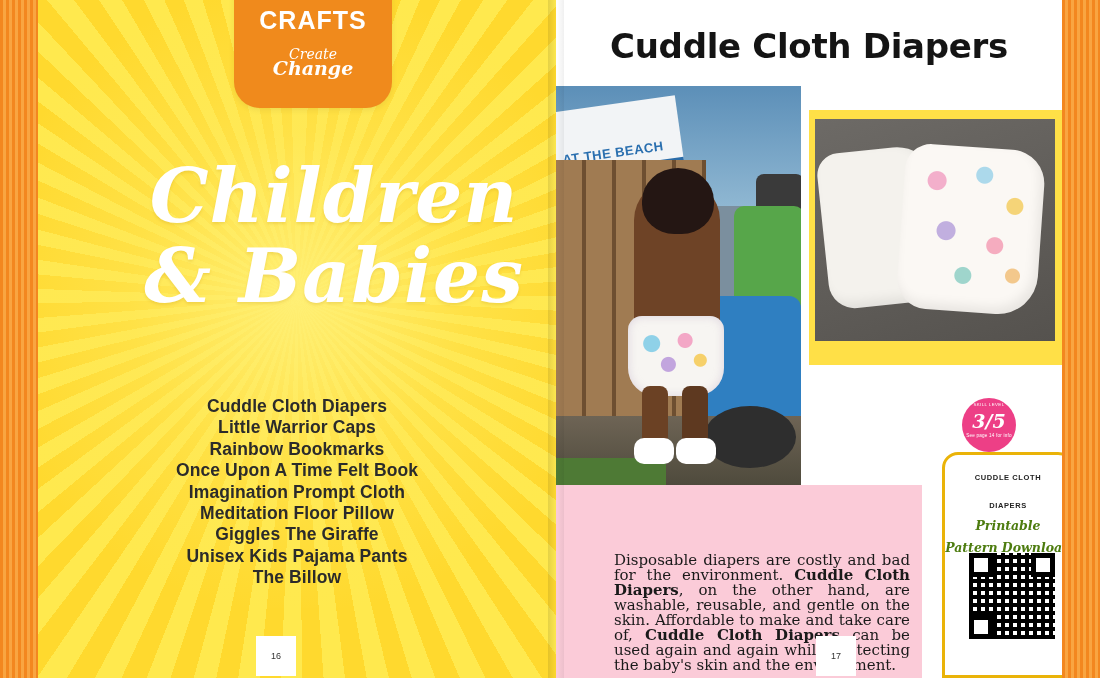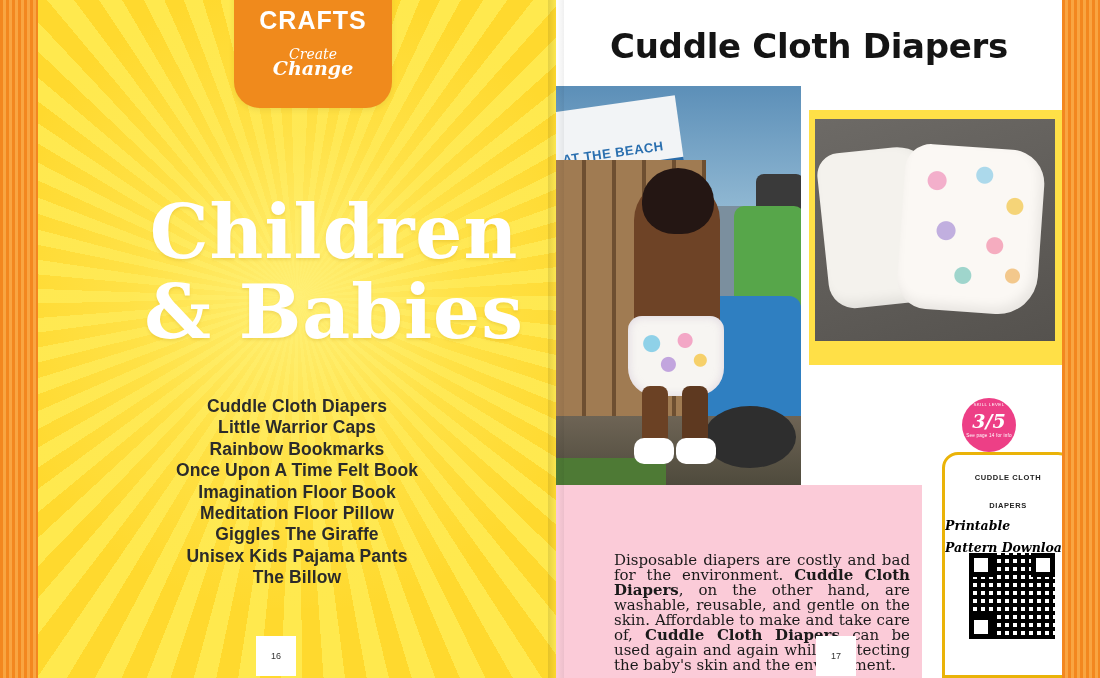--- a/index.html
+++ b/index.html
@@ -81,23 +81,23 @@
     line-height: 1;
     margin-top: -3px;
   }
 
   .title-script {
     position: absolute;
     left: 0; top: 160px; width: 592px;
     text-align: center;
     color: #FFFFFF;
     font-family: "DejaVu Serif", serif;
+    font-style: italic;
     font-weight: bold;
     text-shadow: 0 2px 3px rgba(180,130,0,0.18);
-    margin-top: 36px;
   }
   .title-line1 { font-size: 74px; letter-spacing: 1px; line-height: 0.98; }
   .title-line2 { font-size: 74px; letter-spacing: 1px; line-height: 1.0; margin-top: 6px; }
 
   .toc {
     position: absolute;
     left: 0; top: 396px; width: 518px;
     text-align: center;
   }
   .toc-item {
@@ -296,26 +296,26 @@
     margin-top: 18px;
     text-align: center;
     font-size: 7.5px;
     font-weight: bold;
     color: #222;
     letter-spacing: 0.6px;
     line-height: 10px;
   }
   .card-script {
     margin-top: 8px;
-    text-align: left;
+    text-align: center;
     font-family: "DejaVu Serif", serif;
     font-style: italic;
     font-weight: bold;
     font-size: 12.5px;
-    color: #000000;
+    color: #4d7c0f;
     line-height: 14px;
   }
   .qr {
     position: absolute;
     left: 24px; top: 98px;
     width: 86px; height: 86px;
     background:
       repeating-linear-gradient(90deg,#000 0 4px, #fff 4px 8px),
       repeating-linear-gradient(0deg,#000 0 4px, #fff 4px 8px);
     background-blend-mode: multiply;
@@ -385,21 +385,21 @@
     <div class="title-script">
       <div class="title-line1">Children</div>
       <div class="title-line2">&amp; Babies</div>
     </div>
 
     <div class="toc">
       <div class="toc-item">Cuddle Cloth Diapers</div>
       <div class="toc-item">Little Warrior Caps</div>
       <div class="toc-item">Rainbow Bookmarks</div>
       <div class="toc-item">Once Upon A Time Felt Book</div>
-      <div class="toc-item">Imagination Floor Book</div>
+      <div class="toc-item">Imagination Prompt Cloth</div>
       <div class="toc-item">Meditation Floor Pillow</div>
       <div class="toc-item">Giggles The Giraffe</div>
       <div class="toc-item">Unisex Kids Pajama Pants</div>
       <div class="toc-item">The Billow</div>
     </div>
   </div>
 
   <div class="folio folio-left">16</div>
 
   <div class="page-right">

